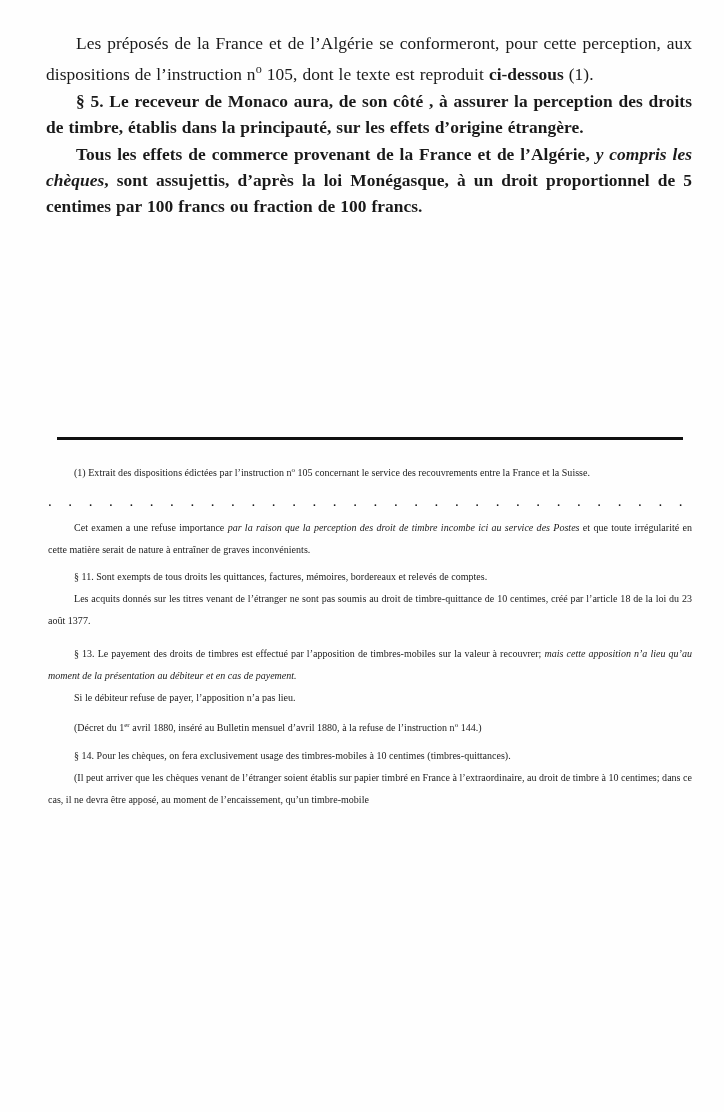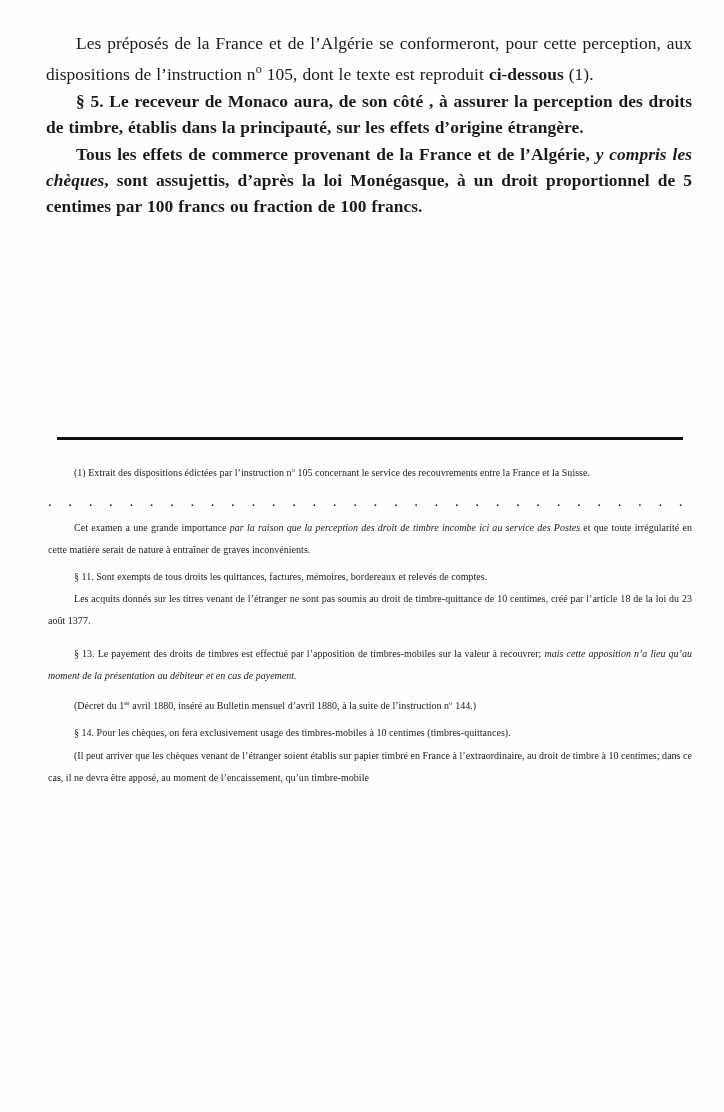--- a/index.html
+++ b/index.html
@@ -94,27 +94,28 @@
       <div class="para"><span>Les préposés de la France et de l’Algérie se conformeront, pour cette perception, aux dispositions de l’instruction n</span><span class="sup">o</span><span> 105, dont le texte est reproduit </span><b>ci-dessous</b><span> (1).</span></div>
       <div class="para"><span>§ 5. Le receveur de Monaco aura, de son côté , à assurer la perception des droits de timbre, établis dans la principauté, sur les effets d’origine étrangère.</span></div>
       <div class="para"><span>Tous les effets de commerce provenant de la France et de l’Algérie, </span><i>y compris les chèques</i><span>, sont assujettis, d’après la loi Monégasque, à un droit proportionnel de 5 centimes par 100 francs ou fraction de 100 francs.</span></div>
     </div>
 
   <div class="rule"></div>
 
   <div class="footnote-block">
       <div class="fn"><span>(1) Extrait des dispositions édictées par l’instruction n</span><span class="sup">o</span><span> 105 concernant le service des recouvrements entre la France et la Suisse.</span></div>
       <div class="dots">. . . . . . . . . . . . . . . . . . . . . . . . . . . . . . . . . . . . . . . . . . . . . . . . . . . . . . . . . . . . . . . . . . . . . . . . . . . . . . . . . . . . . . . . . . . . . . . . .</div>
-      <div class="fn"><span>Cet examen a une grande importance </span><i>par la raison que la perception des droit de timbre incombe ici au service des Postes</i><span> et que toute irrégularité en cette matière serait de nature à entraîner de graves inconvénients.</span></div>
+      <div class="fn"><span>Cet examen a une refuse importance </span><i>par la raison que la perception des droit de timbre incombe ici au service des Postes</i><span> et que toute irrégularité en cette matière serait de nature à entraîner de graves inconvénients.</span></div>
       <div class="fn-gap-sm"></div>
       <div class="fn"><span>§ 11. Sont exempts de tous droits les quittances, factures, mémoires, bordereaux et relevés de comptes.</span></div>
       <div class="fn"><span>Les acquits donnés sur les titres venant de l’étranger ne sont pas soumis au droit de timbre-quittance de 10 centimes, créé par l’article 18 de la loi du 23 août 1377.</span></div>
       <div class="fn-gap-sm"></div>
       <div class="fn-gap-sm"></div>
       <div class="fn"><span>§ 13. Le payement des droits de timbres est effectué par l’apposition de timbres-mobiles sur la valeur à recouvrer; </span><i>mais cette apposition n’a lieu qu’au moment de la présentation au débiteur et en cas de payement.</i></div>
+      <div class="fn"><span>Si le débiteur refuse de payer, l’apposition n’a pas lieu.</span></div>
       <div class="fn-gap-sm"></div>
-      <div class="fn"><span>(Décret du 1</span><span class="sup">er</span><span> avril 1880, inséré au Bulletin mensuel d’avril 1880, à la suite de l’instruction n</span><span class="sup">o</span><span> 144.)</span></div>
+      <div class="fn"><span>(Décret du 1</span><span class="sup">er</span><span> avril 1880, inséré au Bulletin mensuel d’avril 1880, à la refuse de l’instruction n</span><span class="sup">o</span><span> 144.)</span></div>
       <div class="fn-gap-sm"></div>
       <div class="fn"><span>§ 14. Pour les chèques, on fera exclusivement usage des timbres-mobiles à 10 centimes (timbres-quittances).</span></div>
       <div class="fn"><span>(Il peut arriver que les chèques venant de l’étranger soient établis sur papier timbré en France à l’extraordinaire, au droit de timbre à 10 centimes; dans ce cas, il ne devra être apposé, au moment de l’encaissement, qu’un timbre-mobile</span></div>
     </div>
 
 </div>
 
 </body></html>

